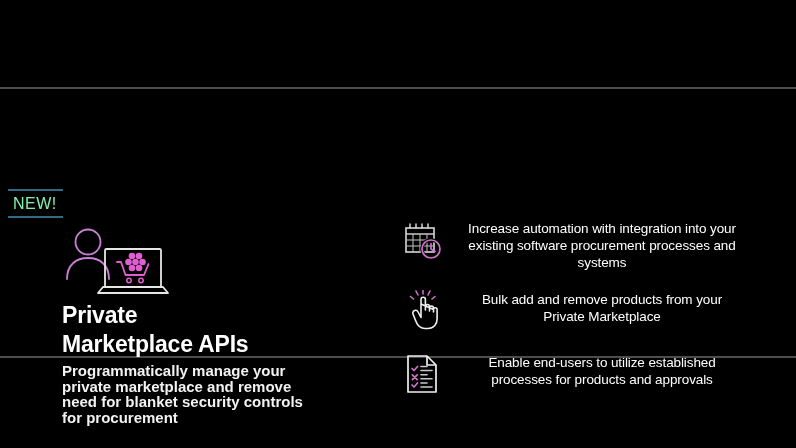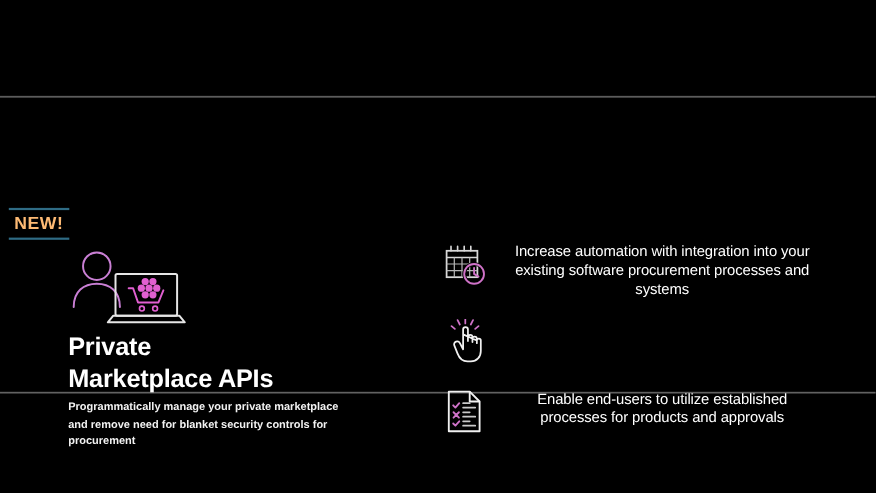--- a/index.html
+++ b/index.html
@@ -14,32 +14,32 @@
         background:linear-gradient(to bottom,#2c2c2c 0,#6d6d6d 50%,#2c2c2c 100%);}
   .rule.top{top:87px;}
   .rule.bottom{top:356px;}
 
   .band{position:absolute;left:0;top:89px;width:796px;height:267px;}
 
   
   .badge{position:absolute;left:8px;top:100px;width:55px;}
   .badge-line{height:2px;background:#2f6c85;width:55px;}
   .badge-line.b{background:#2f6c85;}
-  .badge-text{color:#fdba74;font-size:16px;font-weight:bold;
+  .badge-text{color:#86efac;font-size:16px;font-weight:normal;
               letter-spacing:0.5px;line-height:20px;padding:3px 0 2px 5px;}
 
   
   .illus{position:absolute;left:62px;top:138px;width:115px;height:70px;}
 
   
   .title{position:absolute;left:62px;top:212px;width:290px;
          color:#ffffff;font-size:23px;font-weight:bold;line-height:29px;
          letter-spacing:-0.2px;}
   .desc{position:absolute;left:62px;top:274px;width:255px;
-        color:#f2f2f2;font-size:10px;font-weight:bold;line-height:15.5px;}
+        color:#f2f2f2;font-size:15px;font-weight:bold;line-height:15.5px;}
 
   
   .bullets{position:absolute;left:403px;top:130px;width:340px;}
   .bullet{position:relative;display:flex;align-items:flex-start;
           margin-bottom:20px;}
   .bullet-icon{flex:0 0 40px;width:40px;height:42px;position:relative;
                margin-right:18px;}
   .bullet-text{color:#ffffff;font-size:13.5px;line-height:17px;
                padding-top:1px;letter-spacing:-0.1px;text-align:center;}
   .b1{margin-bottom:19px;}
@@ -126,20 +126,21 @@
             <path d="M15 5 L13 1 M20 4 V0 M25 5 L27 1 M10.5 9 L7.5 6.5 M29 9 L32 6.5" stroke="#cf72c8" stroke-width="1.6" stroke-linecap="round"></path>
 
             <path d="M18 14 V9.5 C18 8.2 19 7.3 20.2 7.3 C21.4 7.3 22.4 8.2 22.4 9.5 V20
                      M22.4 16.5 C22.4 15.3 23.3 14.5 24.4 14.5 C25.6 14.5 26.5 15.3 26.5 16.5 V21
                      M26.5 18 C26.5 16.9 27.4 16.1 28.5 16.1 C29.6 16.1 30.5 16.9 30.5 18 V22
                      M30.5 19.5 C30.5 18.5 31.3 17.8 32.3 17.8 C33.3 17.8 34.1 18.5 34.1 19.5 V29
                      C34.1 34.5 30.5 38.5 25 38.5 L22 38.5 C17.5 38.5 14.5 35.5 13 31.5
                      L10 24 C9.4 22.4 10.2 21 11.6 20.5 C13 20 14.4 20.6 15.1 22 L18 27.5 V14 Z" stroke="#f0f0f0" stroke-width="1.6" stroke-linejoin="round" stroke-linecap="round"></path>
           </svg>
         </div>
+        <div class="bullet-text">Bulk add and remove products from your Private Marketplace</div>
       </div>
 
       <div class="bullet">
         <div class="bullet-icon">
           <svg viewBox="0 0 40 42" width="40" height="42" fill="none">
 
             <path d="M5 3 H24 L33 12 V39 H5 Z" stroke="#f0f0f0" stroke-width="1.7" stroke-linejoin="round"></path>
             <path d="M24 3 V12 H33" stroke="#f0f0f0" stroke-width="1.7" stroke-linejoin="round"></path>
 
             <path d="M9 15.5 L11 17.5 L14.5 13.5" stroke="#cf72c8" stroke-width="1.7" stroke-linecap="round" stroke-linejoin="round"></path>

